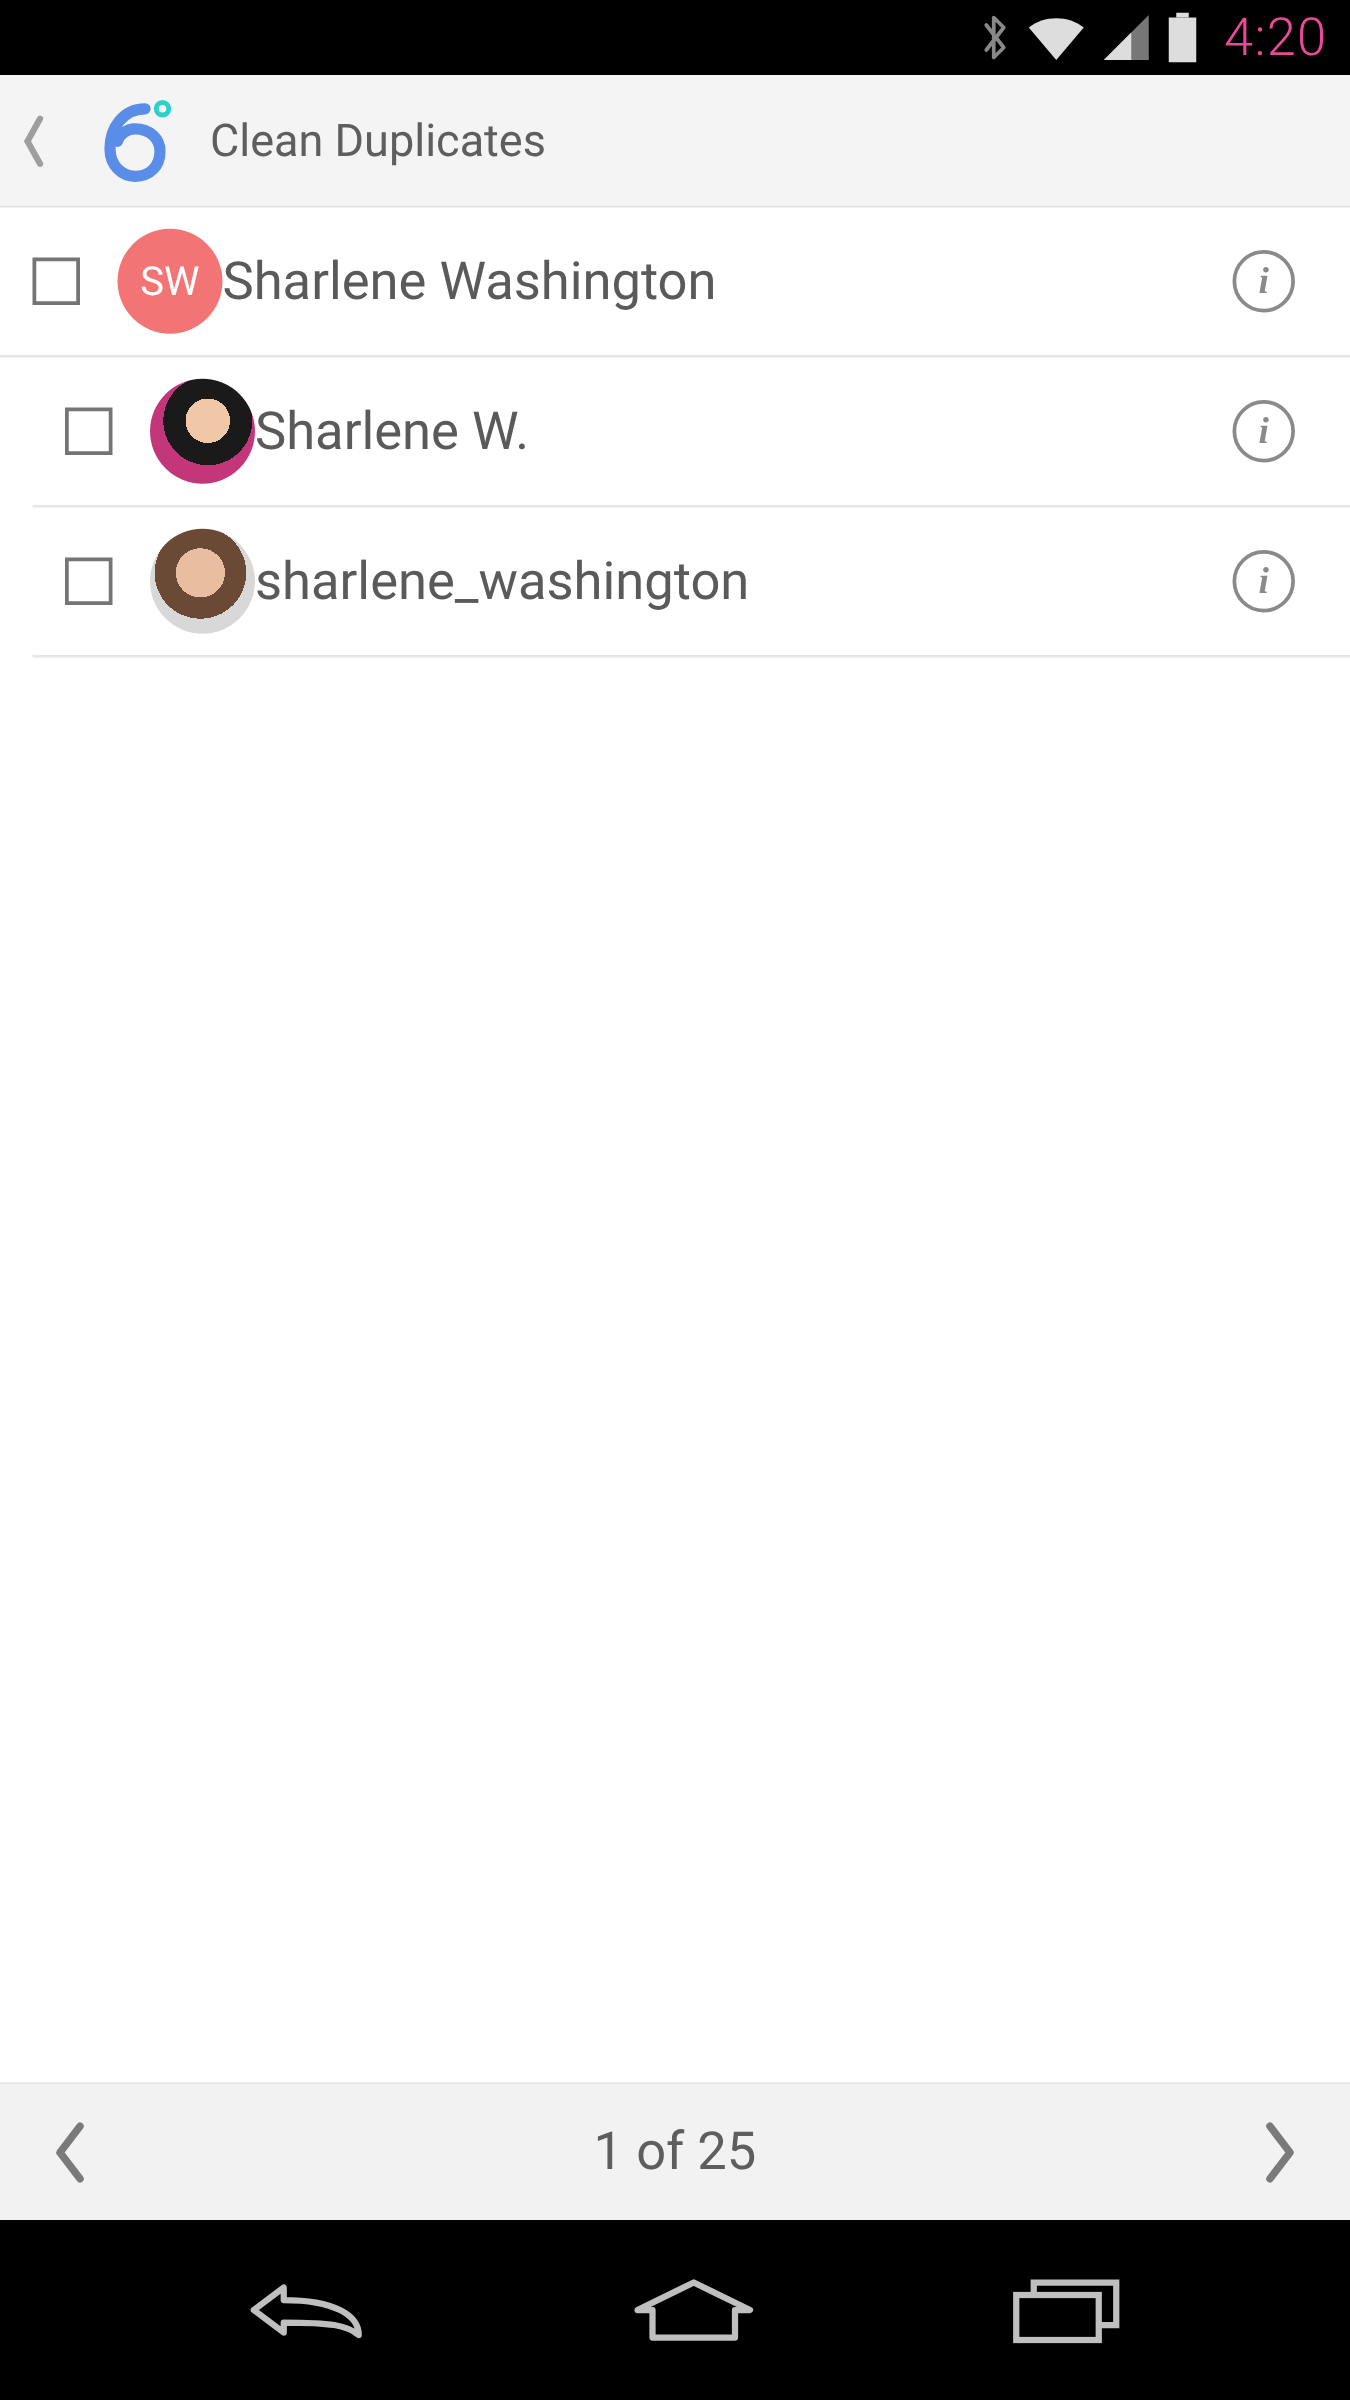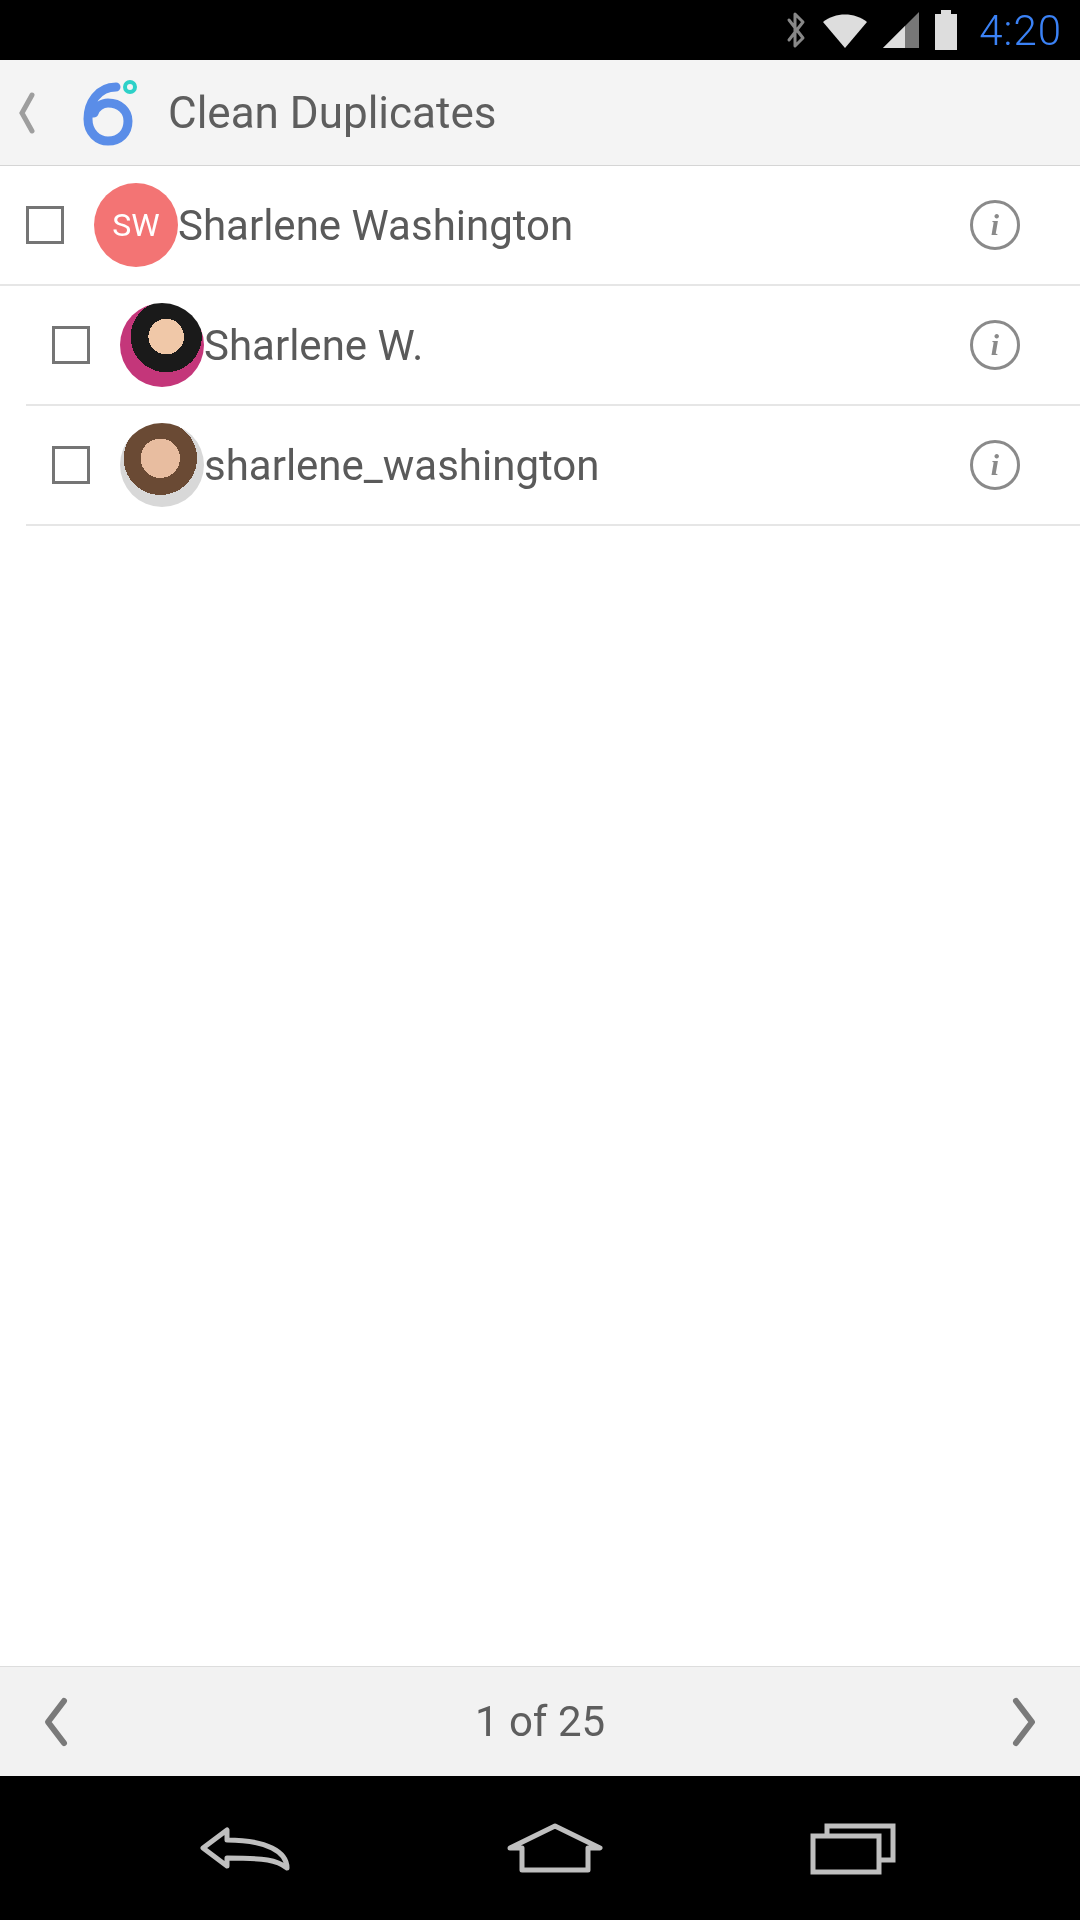--- a/index.html
+++ b/index.html
@@ -1,21 +1,21 @@
 <!DOCTYPE html>
 <html><head>
 <meta charset="utf-8">
 <style>
   * { box-sizing: border-box; margin: 0; padding: 0; }
   html, body { width: 1080px; height: 1920px; font-family: Roboto, Arial, sans-serif; background: #fff; overflow: hidden; }
   
   .status-bar {
     height: 60px;
     background: #000;
-    color: #3b82f6;
+    color: #ec4899;
     display: flex;
     align-items: center;
     justify-content: flex-end;
     padding: 0 18px;
     gap: 12px;
     font-size: 42px;
     font-weight: 300;
   }
   .status-bar .icon { display: flex; align-items: center; }
   .status-bar .time { margin-left: 8px; letter-spacing: 1px; }
@@ -24,29 +24,29 @@
     height: 106px;
     background: #f4f4f4;
     border-bottom: 1px solid #d5d5d5;
     display: flex;
     align-items: center;
     padding: 0 10px;
     gap: 28px;
   }
   .app-bar .back { color: #9e9e9e; padding: 10px 6px; display: flex; align-items: center; }
   .app-bar .logo { position: relative; width: 68px; height: 68px; display: flex; align-items: center; justify-content: center; }
-  .app-bar .title { font-size: 44px; color: #5e5e5e; font-weight: 400; }
+  .app-bar .title { font-size: 36px; color: #5e5e5e; font-weight: 400; }
   
   .list { background: #fff; }
   .row {
     display: flex;
     align-items: center;
     height: 120px;
     padding-left: 26px;
-    padding-right: 60px;
+    padding-right: 44px;
     border-bottom: 2px solid #e6e6e6;
     margin-left: 26px;
   }
   .row:first-child { margin-left: 0; padding-left: 52px; }
   .checkbox {
     width: 38px;
     height: 38px;
     border: 3px solid #757575;
     flex-shrink: 0;
   }

